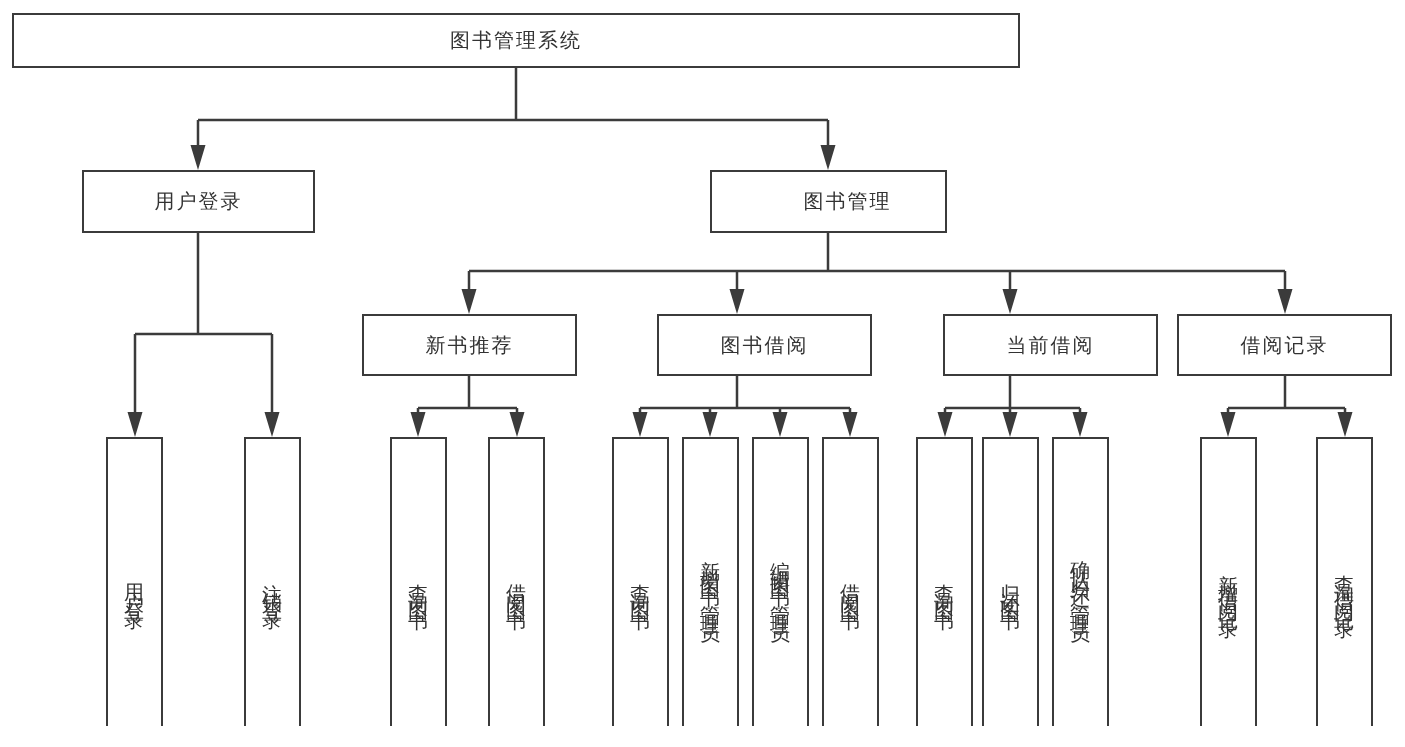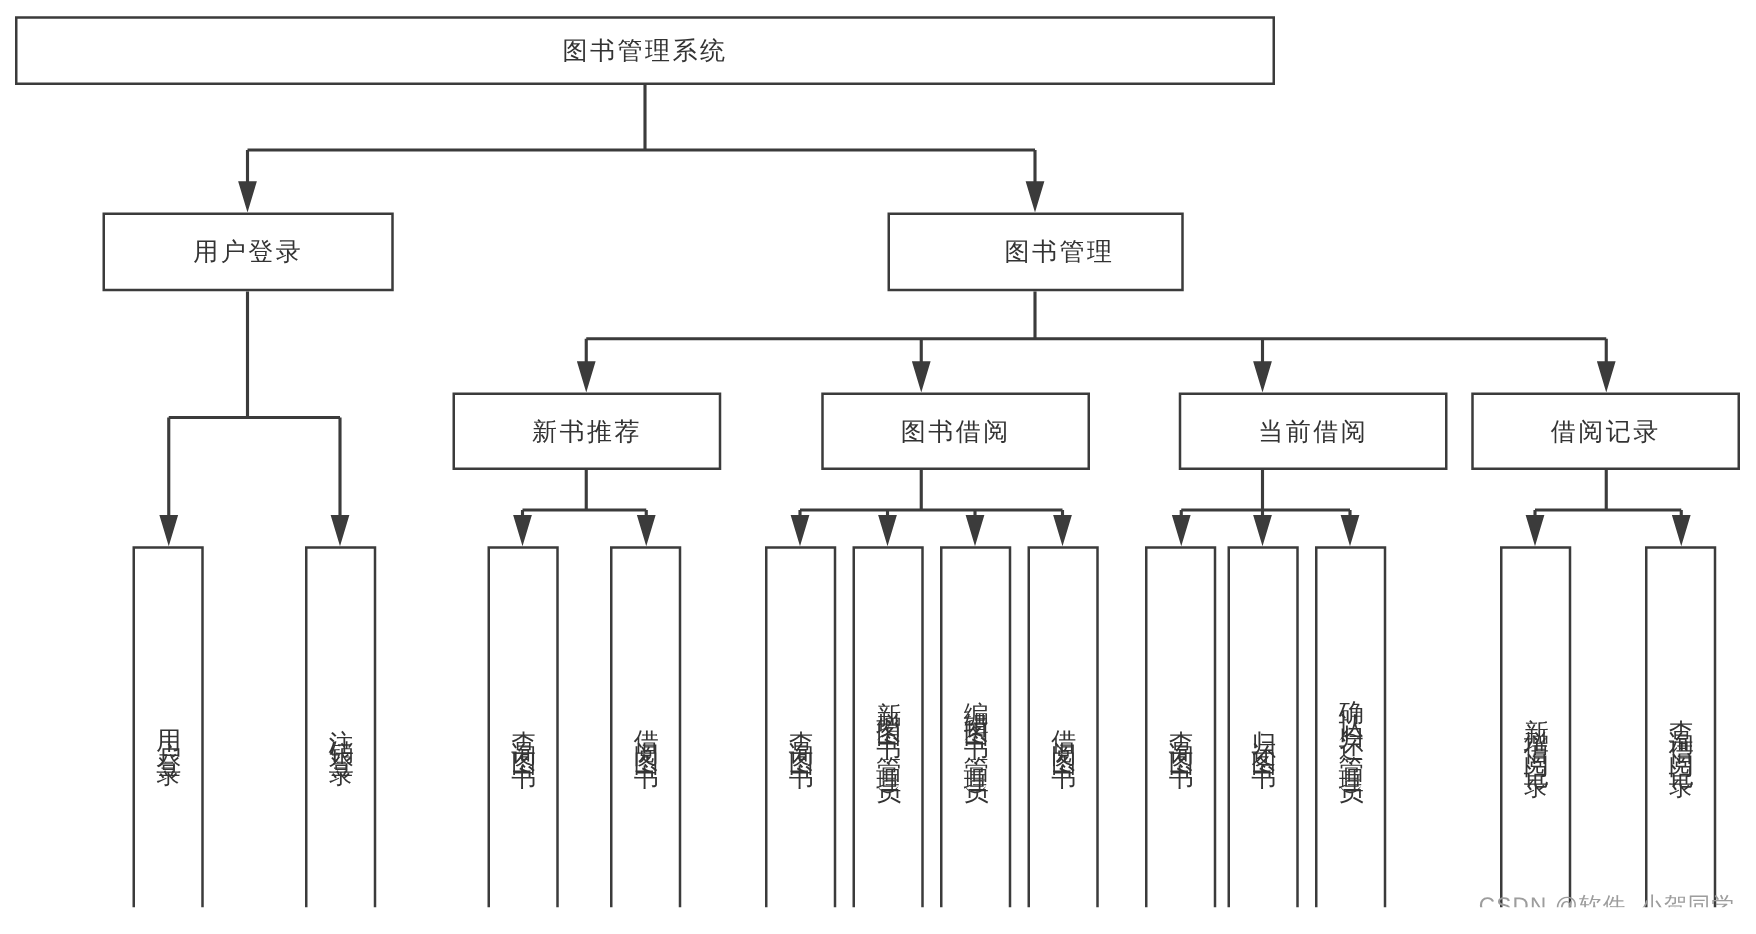--- a/index.html
+++ b/index.html
@@ -154,15 +154,14 @@
   <div class="box leaf" style="left:1052px">
     <span class="vlabel">确认归还（管理员）</span>
   </div>
   <div class="box leaf" style="left:1200px">
     <span class="vlabel">新增借阅记录</span>
   </div>
   <div class="box leaf" style="left:1316px">
     <span class="vlabel">查询借阅记录</span>
   </div>
 
-  <div class="watermark">CSDN @软件_小贺同学</div>
 
 </div>
 
 </body></html>

